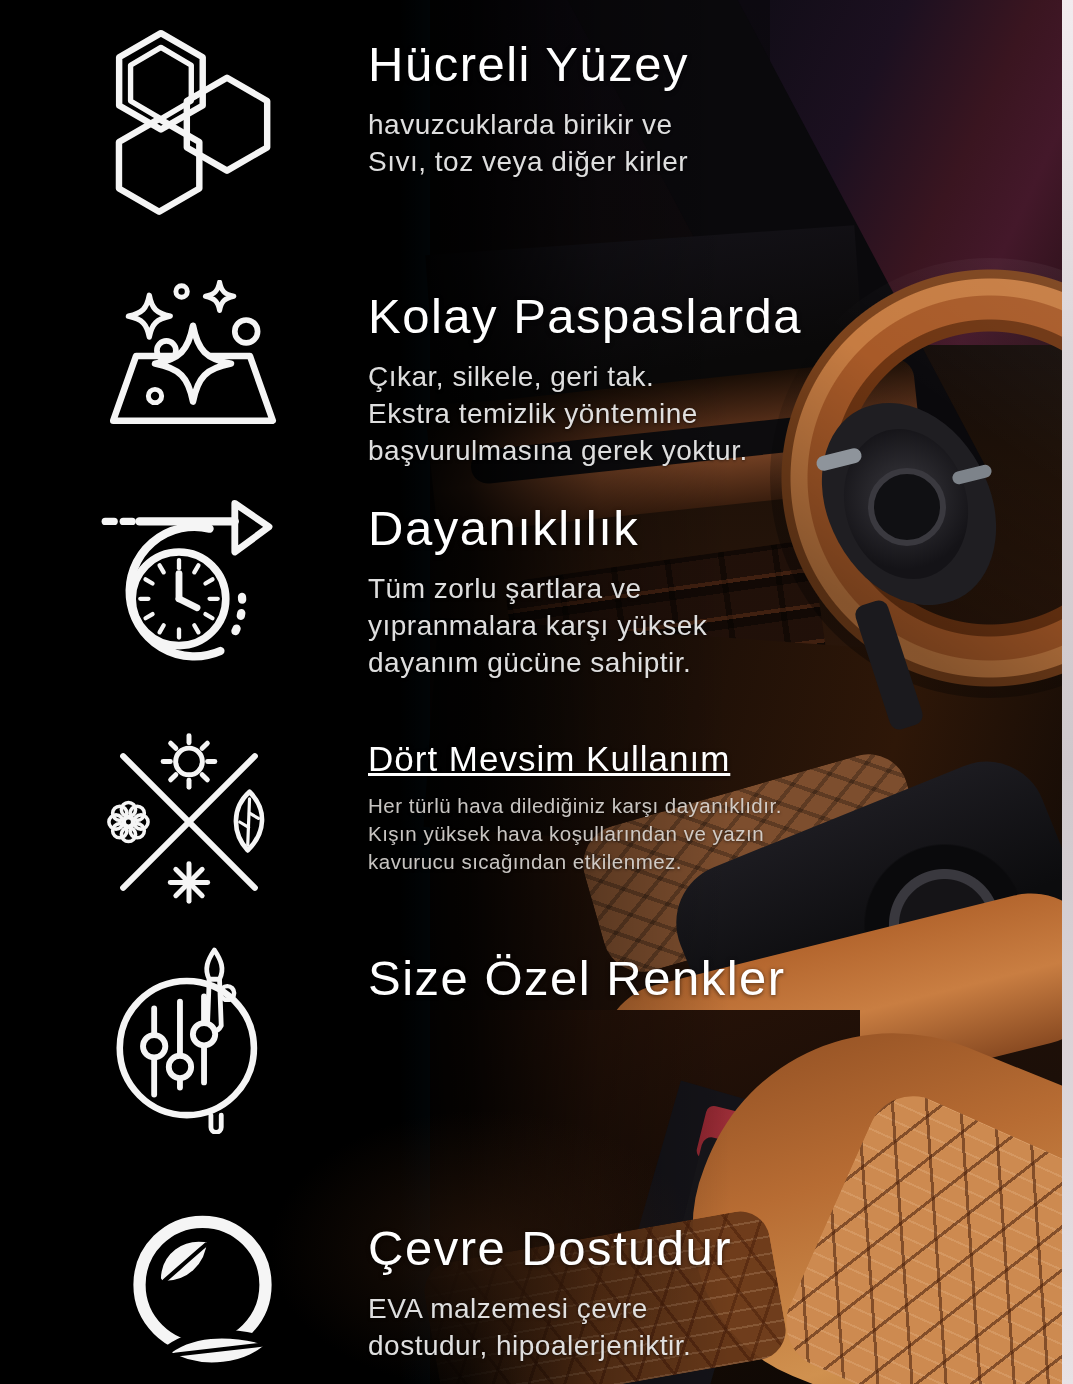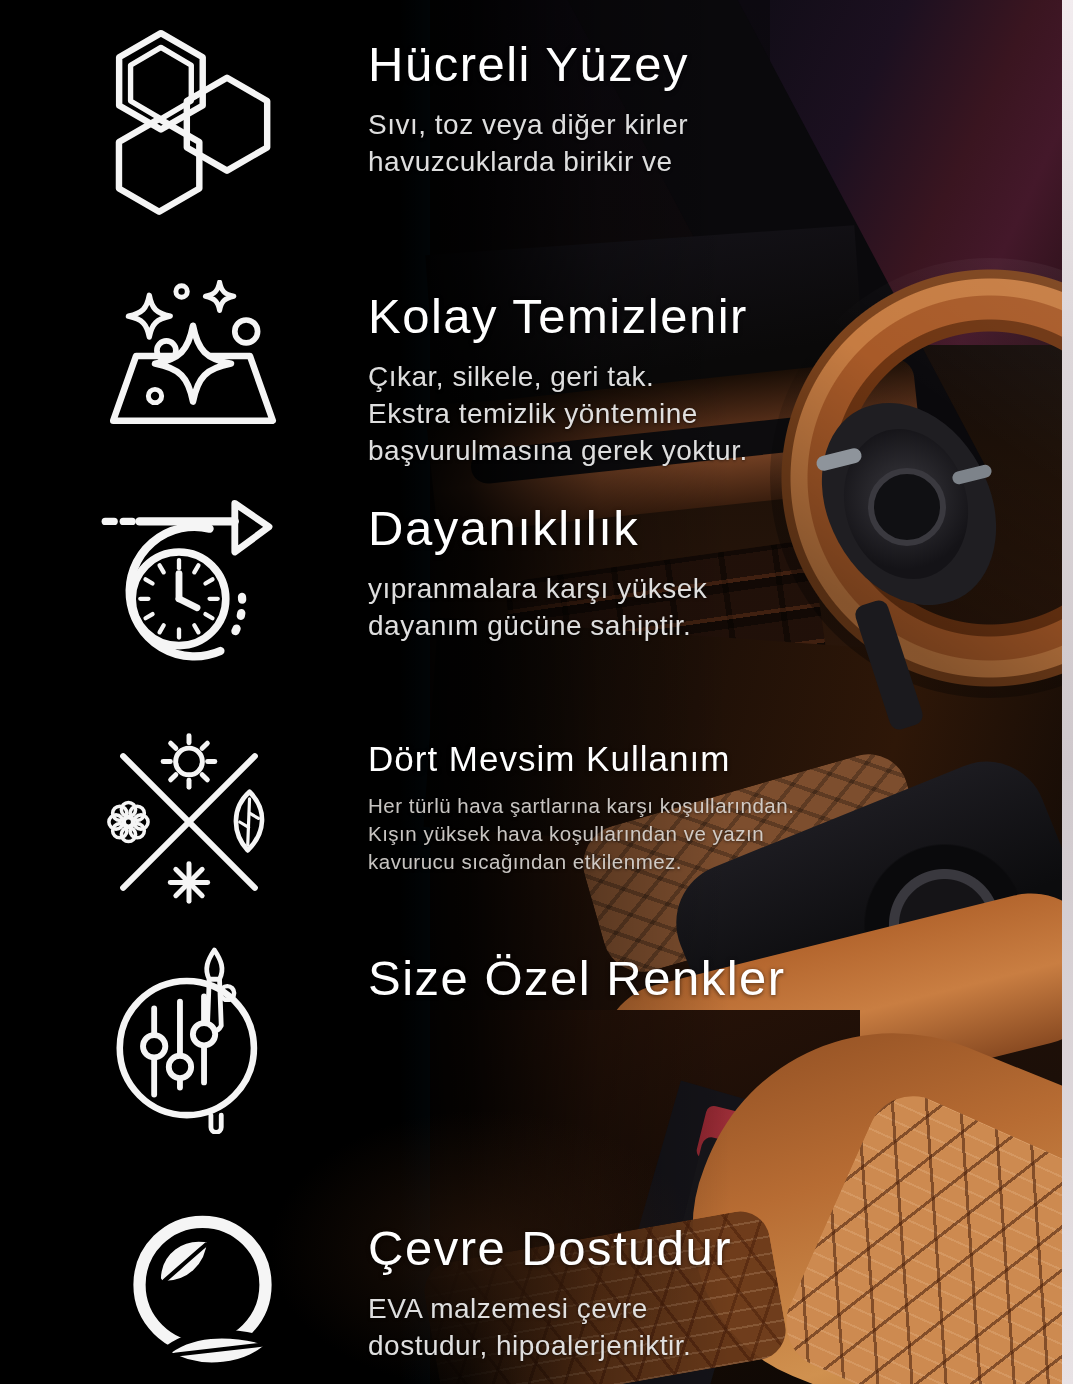--- a/index.html
+++ b/index.html
@@ -66,21 +66,21 @@
     background:linear-gradient(90deg,#000 0,#000 400px,rgba(0,0,0,.85) 470px,rgba(0,0,0,.25) 600px,rgba(0,0,0,0) 730px);}
   .ph-strip{right:0;top:0;width:11px;height:1384px;
     background:linear-gradient(180deg,#f2ecef 0%,var(--edge-strip,#ddd7da) 25%,#cfc8cc 55%,#e8e2e5 100%);}
   
   .feature{position:absolute;}
   .f-icon{position:absolute;}
   .ic{stroke:#ffffff;fill:none;stroke-linecap:round;stroke-linejoin:round;opacity:.96;}
   .f-text{position:absolute;left:368px;}
   .f-title{color:#ffffff;font-size:49px;line-height:1.08;letter-spacing:1.5px;font-weight:400;
     text-shadow:0 1px 4px rgba(0,0,0,.6);white-space:nowrap;}
-  .f-title.small{font-size:35px;letter-spacing:1px;}
+  .f-title.small{font-size:35px;letter-spacing:1px;text-decoration:underline;}
   .f-lines{margin-top:15px;color:rgba(234,234,234,.95);font-size:28px;line-height:37px;letter-spacing:.5px;
     text-shadow:0 1px 3px rgba(0,0,0,.55);white-space:nowrap;}
   .f-lines.small{font-size:20.5px;line-height:28px;color:rgba(226,223,220,.88);margin-top:14px;}
 </style>
 </head>
 <body>
 
 <div id="stage" style="--leather-tan: #a85a28; --leather-highlight: #d0914f; --leather-shadow: #59301a; --window-maroon: #3a1520; --console-black: #0c0c0e; --belt-red: #c0444c; --edge-strip: #ddd7da;">
 
   <div class="photo">
@@ -119,39 +119,39 @@
   <div class="feature">
     <svg class="f-icon ic" style="left:97px;top:26px" width="185" height="200" viewBox="0 0 100 112">
       <polygon points="34,4 57.4,17.5 57.4,44.5 34,58 10.6,44.5 10.6,17.5" stroke-width="3.6"></polygon>
       <polygon points="34,12 51,22 51,42 34,52 17,42 17,22" stroke-width="3"></polygon>
       <polygon points="71,29 93.5,42 93.5,68 71,81 48.5,68 48.5,42" stroke-width="3.6"></polygon>
       <polygon points="33,52 55.5,65 55.5,91 33,104 10.5,91 10.5,65" stroke-width="3.6"></polygon>
     </svg>
     <div class="f-text" style="top:38px">
       <div class="f-title">Hücreli Yüzey</div>
       <div class="f-lines">
+        <div>havuzcuklarda birikir ve</div>
         <div>Sıvı, toz veya diğer kirler</div>
-        <div>havuzcuklarda birikir ve</div>
       </div>
     </div>
   </div>
 
   <div class="feature">
     <svg class="f-icon ic" style="left:98px;top:280px" width="190" height="156" viewBox="0 0 100 82">
       <path d="M20,40 L80,40 L92,74 L8,74 Z" stroke-width="3.4"></path>
       <path d="M50,24 C52.5,37 57,41.5 70,44 C57,46.5 52.5,51 50,64 C47.5,51 43,46.5 30,44 C43,41.5 47.5,37 50,24 Z" fill="#000" stroke-width="3.4"></path>
       <path d="M27,8 C28.3,15 30.7,17.4 38,19 C30.7,20.6 28.3,23 27,30 C25.7,23 23.3,20.6 16,19 C23.3,17.4 25.7,15 27,8 Z" fill="#000" stroke-width="2.8"></path>
       <path d="M64,1 C64.9,5.7 66.5,7.4 71.5,8.5 C66.5,9.6 64.9,11.3 64,16 C63.1,11.3 61.5,9.6 56.5,8.5 C61.5,7.4 63.1,5.7 64,1 Z" fill="#000" stroke-width="2.6"></path>
       <circle cx="44" cy="6" r="3" stroke-width="2.6"></circle>
       <circle cx="78" cy="27" r="6" stroke-width="3"></circle>
       <circle cx="36" cy="37" r="5" stroke-width="3"></circle>
       <circle cx="30" cy="61" r="3.5" stroke-width="2.6"></circle>
     </svg>
     <div class="f-text" style="top:290px">
-      <div class="f-title">Kolay Temizlenir</div>
+      <div class="f-title">Kolay Paspaslarda</div>
       <div class="f-lines">
         <div>Çıkar, silkele, geri tak.</div>
         <div>Ekstra temizlik yöntemine</div>
         <div>başvurulmasına gerek yoktur.</div>
       </div>
     </div>
   </div>
 
   <div class="feature">
     <svg class="f-icon ic" style="left:98px;top:498px" width="180" height="180" viewBox="0 0 100 100">
@@ -173,20 +173,21 @@
       <line x1="34.2" y1="37.4" x2="36.5" y2="41.3" stroke-width="2.4"></line>
       <line x1="45" y1="34.5" x2="45" y2="39" stroke-width="2.4"></line>
       <line x1="55.8" y1="37.4" x2="53.5" y2="41.3" stroke-width="2.4"></line>
       <line x1="63.6" y1="45.2" x2="59.7" y2="47.5" stroke-width="2.4"></line>
       <line x1="45" y1="56" x2="45" y2="42" stroke-width="3.8"></line>
       <line x1="45" y1="56" x2="55" y2="61" stroke-width="3.8"></line>
     </svg>
     <div class="f-text" style="top:502px">
       <div class="f-title">Dayanıklılık</div>
       <div class="f-lines">
+        <div>Tüm zorlu şartlara ve</div>
         <div>yıpranmalara karşı yüksek</div>
         <div>dayanım gücüne sahiptir.</div>
       </div>
     </div>
   </div>
 
   <div class="feature">
     <svg class="f-icon ic" style="left:100px;top:733px" width="178" height="178" viewBox="0 0 100 100">
       <line x1="13" y1="13" x2="87" y2="87" stroke-width="3.4"></line>
       <line x1="87" y1="13" x2="13" y2="87" stroke-width="3.4"></line>
@@ -217,21 +218,21 @@
       <line x1="50" y1="84" x2="50" y2="94.5" stroke-width="2.8"></line>
       <line x1="50" y1="84" x2="42.6" y2="91.4" stroke-width="2.8"></line>
       <line x1="50" y1="84" x2="39.5" y2="84" stroke-width="2.8"></line>
       <line x1="50" y1="84" x2="42.6" y2="76.6" stroke-width="2.8"></line>
       <line x1="50" y1="84" x2="50" y2="73.5" stroke-width="2.8"></line>
       <line x1="50" y1="84" x2="57.4" y2="76.6" stroke-width="2.8"></line>
     </svg>
     <div class="f-text" style="top:740px">
       <div class="f-title small">Dört Mevsim Kullanım</div>
       <div class="f-lines small">
-        <div>Her türlü hava şartlarına karşı koşullarından.</div>
+        <div>Her türlü hava dilediğiniz karşı dayanıklıdır.</div>
         <div>Kışın yüksek hava koşullarından ve yazın</div>
         <div>kavurucu sıcağından etkilenmez.</div>
       </div>
     </div>
   </div>
 
   <div class="feature">
     <svg class="f-icon ic" style="left:106px;top:938px" width="172" height="196" viewBox="0 0 100 112">
       <circle cx="47" cy="63" r="39" stroke-width="3.8"></circle>
       <path d="M63,6 C67,12 69,17 66,23 L60,23 C57,17 59,12 63,6 Z" stroke-width="2.8"></path>

